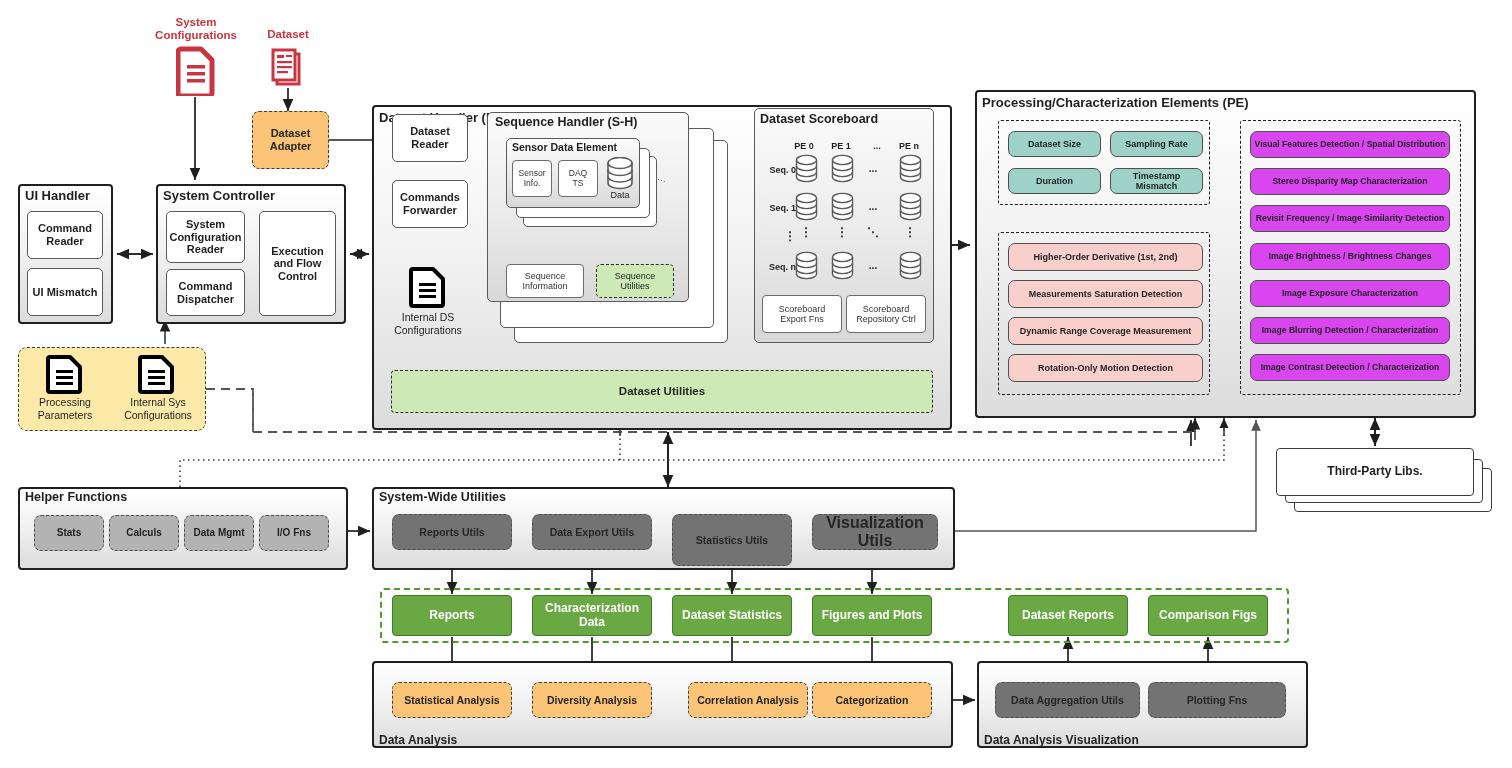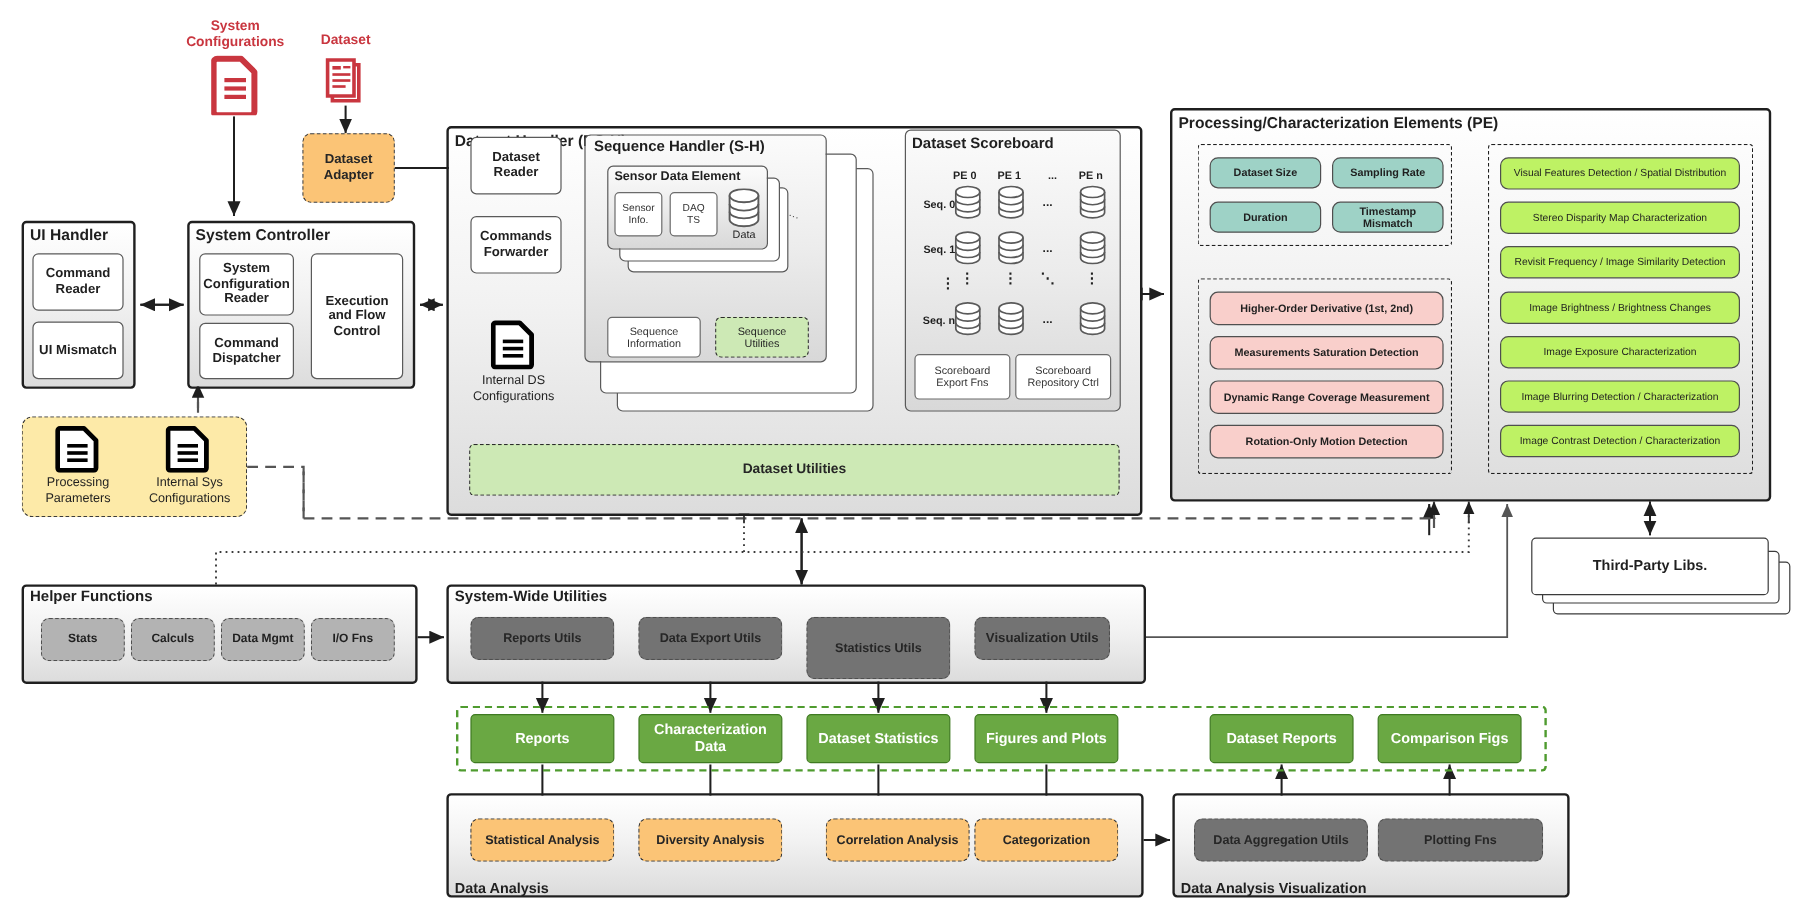--- a/index.html
+++ b/index.html
@@ -14,21 +14,21 @@
   .sub{border:1.5px solid #5a5a5a;border-radius:5px;background:#ffffff;color:#1f1f1f;font-weight:bold;}
   .sub-thin{border:1px solid #6b6b6b;border-radius:4px;background:#ffffff;color:#333;font-weight:normal;}
   .panel{border:1.5px solid #5a5a5a;border-radius:5px;
         background:linear-gradient(180deg,#fbfbfb 0%,#ececec 50%,#d8d8d8 100%);}
   .dashbox{border:1.7px dashed #1f1f1f;border-radius:3px;background:transparent;}
   .greendash{border:2px dashed #4f9b2f;border-radius:4px;background:transparent;}
   .chip-green{background:#737373;border:1.6px dashed #4f4f4f;border-radius:7px;color:#262626;font-weight:bold;}
   .chip-gray{background:#b3b3b3;border:1.6px dashed #4f4f4f;border-radius:7px;color:#1f1f1f;font-weight:bold;}
   .chip-teal{background:#9ed2c6;border:1.5px solid #4f4f4f;border-radius:7px;color:#1f1f1f;font-weight:bold;}
   .chip-pink{background:#f9cfcb;border:1.5px solid #4f4f4f;border-radius:7px;color:#1f1f1f;font-weight:bold;}
-  .chip-blue{background:#bef264;border:1.5px solid #4f4f4f;border-radius:7px;color:#1f1f1f;font-weight:normal;justify-content:center;}
+  .chip-blue{background:#d946ef;border:1.5px solid #4f4f4f;border-radius:7px;color:#1f1f1f;font-weight:bold;justify-content:center;}
   .solid-green{background:#6aa843;border:1.5px solid #3f7a22;border-radius:4px;color:#ffffff;font-weight:bold;}
   .orange-dash{background:#fbc476;border:1.7px dashed #3b3b3b;border-radius:7px;color:#262626;font-weight:bold;}
   .yellow-dash{background:#fdeaa8;border:1.7px dashed #3b3b3b;border-radius:9px;}
   .redlabel{color:#c9363f;font-weight:bold;text-align:center;line-height:1.15;}
   .gtxt{color:#1f1f1f;}
   svg.lay{position:absolute;left:0;top:0;width:1512px;height:768px;pointer-events:none;}
   .stacklayer{border:1.5px solid #5a5a5a;border-radius:5px;background:#ffffff;}
 </style>
 </head>
 <body>
@@ -403,21 +403,21 @@
   <div class="cont-title" style="left:379px;top:490px;font-size:12.5px;"><span>System-Wide Utilities</span></div>
   <div class="box chip-green" style="left:392px;top:514px;width:120px;height:36px;font-size:10.5px;">
       <span>Reports Utils</span>
     </div>
   <div class="box chip-green" style="left:532px;top:514px;width:120px;height:36px;font-size:10.5px;">
       <span>Data Export Utils</span>
     </div>
   <div class="box chip-green" style="left:672px;top:514px;width:120px;height:52px;font-size:10.5px;">
       <span>Statistics Utils</span>
     </div>
-  <div class="box chip-green" style="left:812px;top:514px;width:113px;height:36px;font-size:11px;">
+  <div class="box chip-green" style="left:812px;top:514px;width:126px;height:36px;font-size:16px;">
       <span>Visualization Utils</span>
     </div>
 
   <div class="greendash abs" style="left:380px;top:588px;width:909px;height:55px;"></div>
   <div class="box solid-green" style="left:392px;top:595px;width:120px;height:41px;font-size:12px;">
       <span>Reports</span>
     </div>
   <div class="box solid-green" style="left:532px;top:595px;width:120px;height:41px;font-size:12px;">
     <div><span>Characterization</span><br><span>Data</span></div>
   </div>

